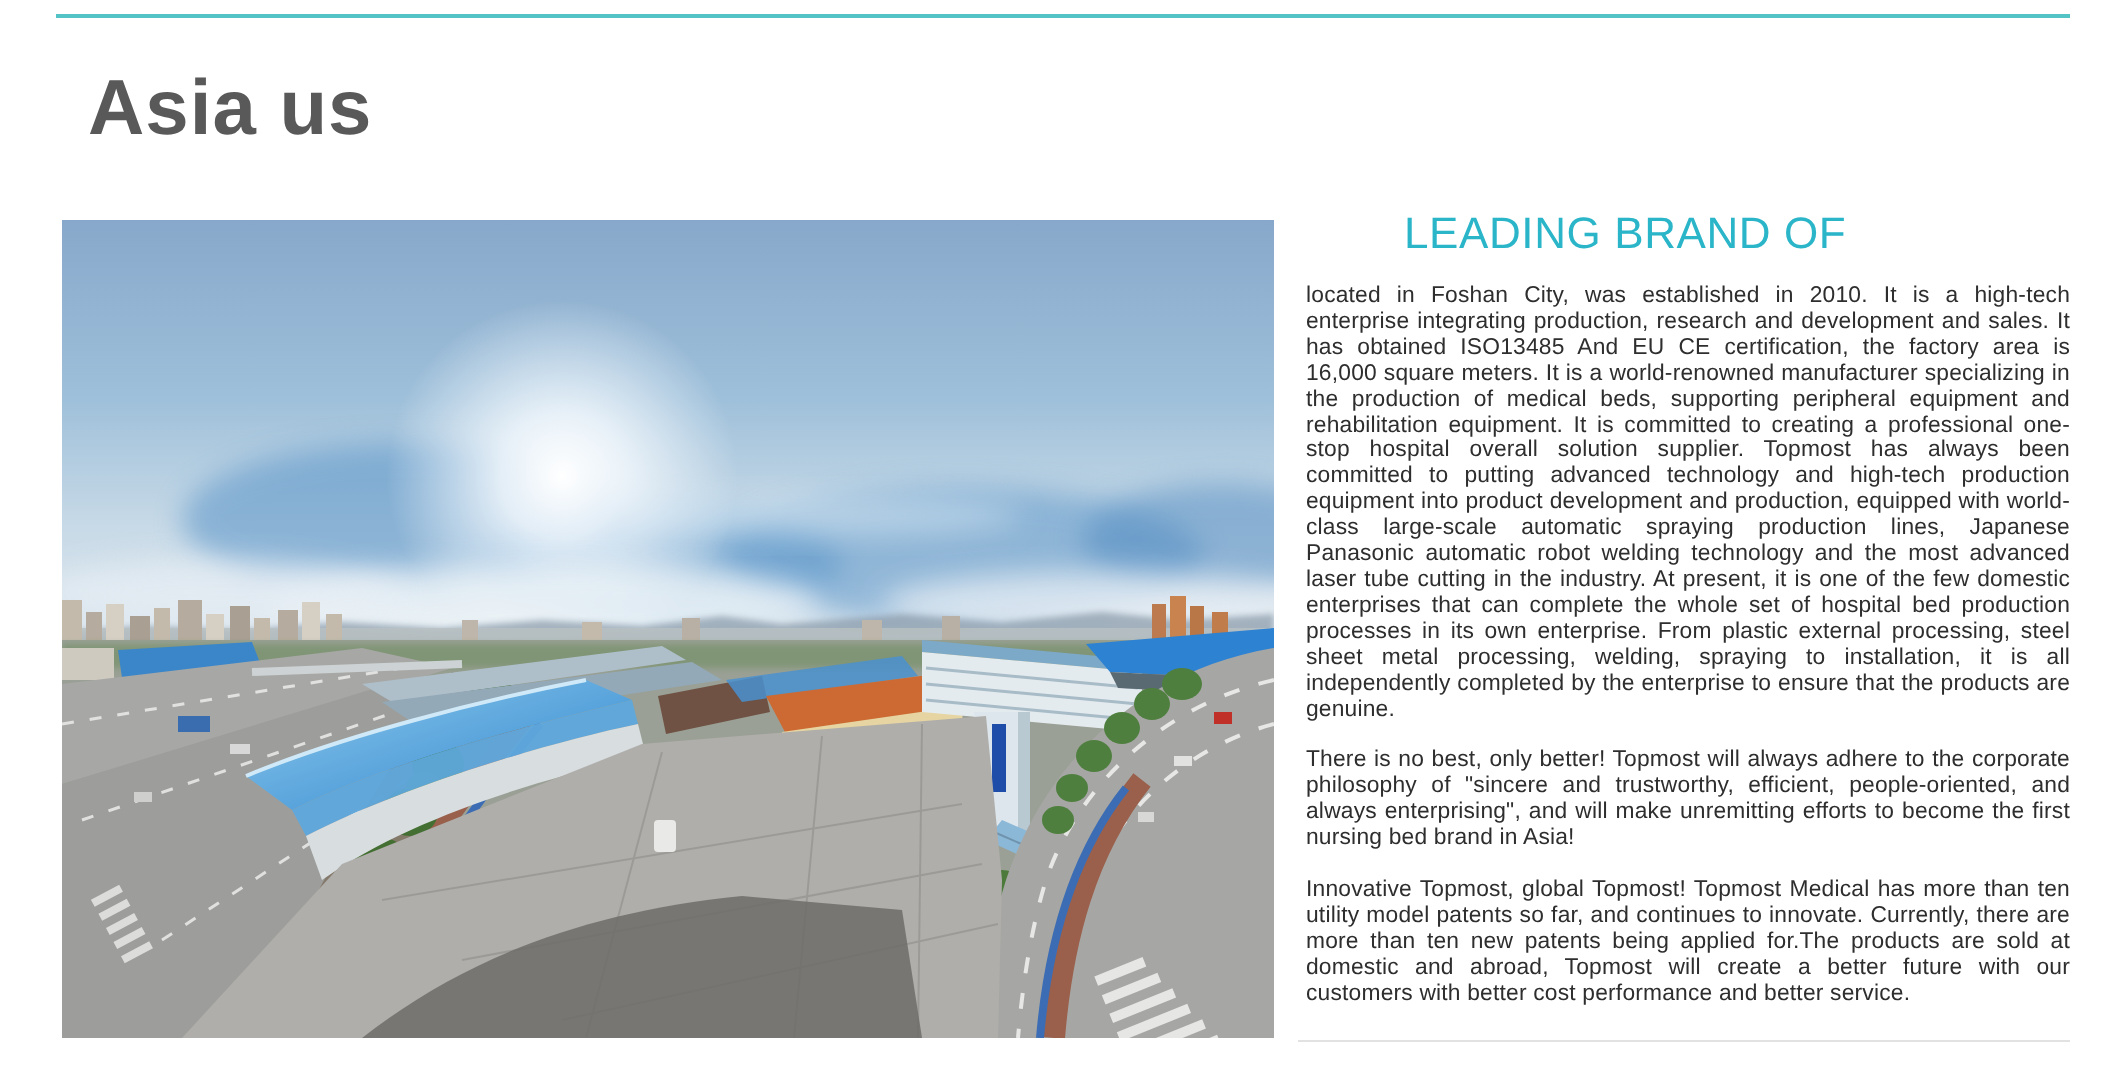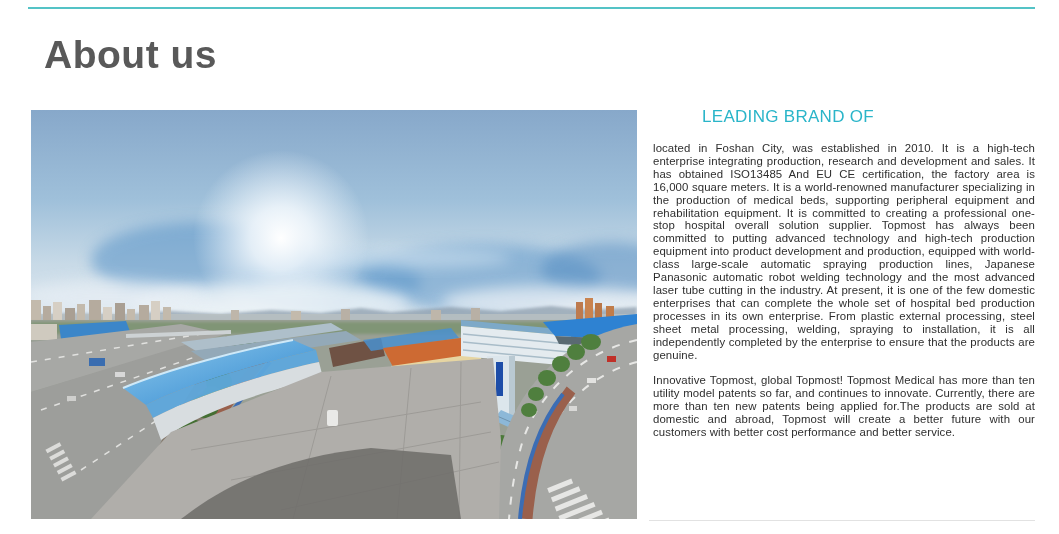--- a/index.html
+++ b/index.html
@@ -12,36 +12,36 @@
     position:absolute; left:44px; top:33px; margin:0;
     font-size:39px; font-weight:700; color:#595959; letter-spacing:0.5px;
   }
   .photo {
     position:absolute; left:31px; top:110px; width:606px; height:409px; overflow:hidden; background:#9fb6cf;
   }
   .photo svg { display:block; width:606px; height:409px; }
   .text-col { position:absolute; left:653px; top:104px; width:382px; }
   .lead {
     margin:0 0 13px 0; padding-left:49px;
-    font-size:17px; line-height:25px; font-weight:400; color:#2ab5c9; letter-spacing:0.3px;
+    font-size:22px; line-height:25px; font-weight:400; color:#2ab5c9; letter-spacing:0.3px;
   }
   .text-col p {
     margin:12px 0 13px 0; font-size:11.4px; line-height:12.9px; color:#2e2e2e;
     text-align:justify; letter-spacing:0.1px;
   }
   .bottom-rule { position:absolute; left:649px; top:520px; width:386px; height:1px; background:#e2e2e2; }
 </style>
 </head>
 <body>
 
 <div class="page">
 
   <div class="top-rule"></div>
 
-  <h1 class="page-title">About us</h1>
+  <h1 class="page-title">Asia us</h1>
 
   <div class="photo">
     <svg viewBox="0 0 606 409" preserveAspectRatio="none">
       <defs>
         <linearGradient id="skyG" x1="0" y1="0" x2="0" y2="1">
           <stop offset="0" stop-color="#87a8ca"></stop>
           <stop offset="0.42" stop-color="#9fc0da"></stop>
           <stop offset="0.72" stop-color="#c8dae7"></stop>
           <stop offset="1" stop-color="#dfe8ef"></stop>
         </linearGradient>
@@ -255,18 +255,19 @@
         </g>
         <path d="M150,409 C200,370 260,346 340,338 L420,345 L430,409 Z" fill="#6d6c69" opacity="0.85"></path>
         <rect x="296" y="300" width="11" height="16" rx="2" fill="#e9e9e7"></rect>
       </g>
     </svg>
   </div>
 
   <div class="text-col">
     <h2 class="lead"><span>LEADING BRAND OF</span><br></h2>
     <p>located in Foshan City, was established in 2010.  It is a high-tech enterprise integrating production, research and development and sales. It has obtained ISO13485 And EU CE certification, the  factory area is 16,000 square meters. It is a world-renowned manufacturer specializing in the production of medical beds, supporting peripheral equipment and rehabilitation equipment. It is committed to creating a professional one-stop hospital overall solution supplier. Topmost has always been committed to putting advanced technology and high-tech production equipment into product development and production, equipped with world-class large-scale automatic spraying production lines, Japanese Panasonic automatic robot welding technology and the most advanced laser tube cutting in the industry. At present, it is one of the few domestic enterprises that can complete the whole set of hospital bed production processes in its own enterprise. From plastic external processing, steel sheet metal processing, welding, spraying to installation, it is all independently completed by the enterprise to ensure that the products are genuine.</p>
+    <p>There is no best, only better! Topmost will always adhere to the corporate philosophy of "sincere and trustworthy, efficient, people-oriented, and always enterprising", and will make unremitting efforts to become the first nursing bed brand in Asia!</p>
     <p>Innovative Topmost, global Topmost! Topmost Medical has more than ten utility model patents so far, and continues to innovate. Currently, there are more than ten new patents being applied for.The products are sold at domestic  and abroad, Topmost will create a better future with our customers with better cost performance and better service.</p>
   </div>
 
   <div class="bottom-rule"></div>
 
 </div>
 
 </body></html>

